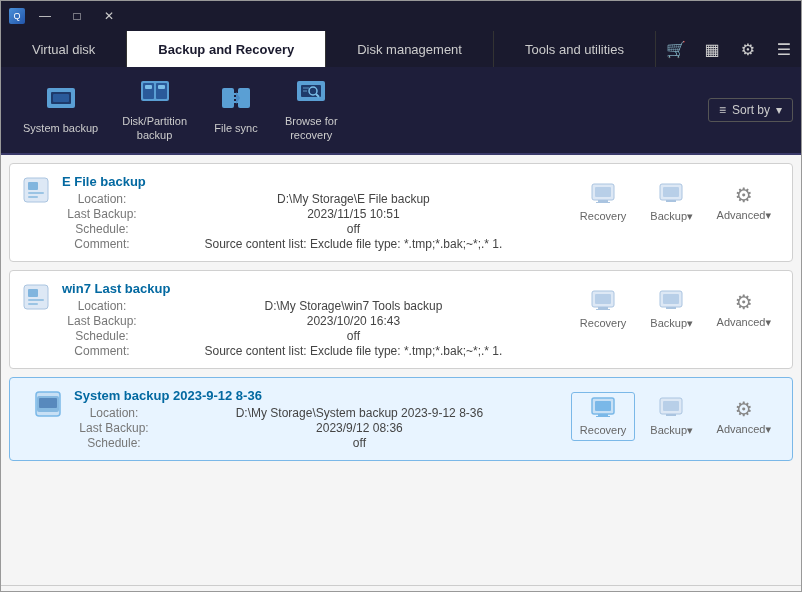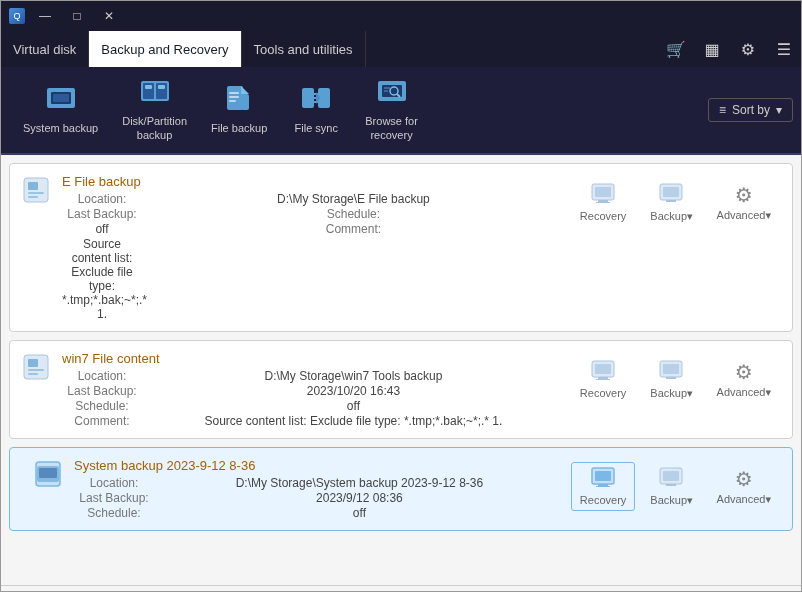--- a/index.html
+++ b/index.html
@@ -47,32 +47,32 @@
       display: flex; align-items: center; justify-content: center;
     }
 
     
     .nav-tabs {
       background: #1a1a2e;
       display: flex;
       border-bottom: none;
     }
     .nav-tab {
-      padding: 8px 12px;
+      padding: 8px 31px;
       color: #ccc;
       cursor: pointer;
       font-size: 13px;
       border: none;
       background: transparent;
       border-right: 1px solid #333;
     }
     .nav-tab.active {
       background: #fff;
       color: #1a1a2e;
-      font-weight: 400;
+      font-weight: 700;
     }
     .nav-tab-right {
       margin-left: auto;
       display: flex; align-items: center; gap: 2px;
     }
     .nav-icon-btn {
       width: 34px; height: 36px;
       background: transparent;
       border: none;
       color: #ccc;
@@ -157,23 +157,23 @@
       font-size: 22px;
       color: #5a9fd4;
       margin-right: 12px;
       margin-top: 2px;
       flex-shrink: 0;
     }
     .backup-info {
       flex: 1;
     }
     .backup-name {
-      font-weight: 400;
+      font-weight: 700;
       font-size: 13px;
-      color: #a16207;
+      color: #0369a1;
       margin-bottom: 3px;
     }
     .backup-detail {
       display: grid;
       grid-template-columns: 80px 1fr;
       gap: 1px 4px;
       font-size: 12px;
       color: #444;
       text-align: center;
     }
@@ -230,20 +230,21 @@
   <div class="title-bar-controls">
     <button class="title-btn">—</button>
     <button class="title-btn">□</button>
     <button class="title-btn close">✕</button>
   </div>
 </div>
 
 <div class="nav-tabs">
   <button class="nav-tab">Virtual disk</button>
   <button class="nav-tab active">Backup and Recovery</button>
+  <button class="nav-tab">Disk management</button>
   <button class="nav-tab">Tools and utilities</button>
   <div class="nav-tab-right">
     <button class="nav-icon-btn">🛒</button>
     <button class="nav-icon-btn">▦</button>
     <button class="nav-icon-btn">⚙</button>
     <button class="nav-icon-btn">☰</button>
   </div>
 </div>
 
 <div class="toolbar">
@@ -266,33 +267,20 @@
         <rect x="17" y="6" width="11" height="16" rx="1" fill="#2a5a9a"></rect>
         <rect x="6" y="8" width="7" height="4" rx="1" fill="#7bbee8"></rect>
         <rect x="19" y="8" width="7" height="4" rx="1" fill="#7bbee8"></rect>
       </svg>
     </span>
     <span class="tb-label">Disk/Partition<br>backup</span>
   </div>
   <div class="toolbar-item">
     <span class="tb-icon">
       <svg width="32" height="28" viewBox="0 0 32 28" fill="none">
-        <rect x="4" y="2" width="16" height="24" rx="2" fill="#5a9fd4"></rect>
-        <polygon points="18,2 26,10 18,10" fill="#7bbee8"></polygon>
-        <rect x="18" y="10" width="8" height="16" rx="2" fill="#5a9fd4"></rect>
-        <rect x="6" y="8" width="10" height="2" rx="1" fill="#fff" opacity="0.6"></rect>
-        <rect x="6" y="12" width="10" height="2" rx="1" fill="#fff" opacity="0.6"></rect>
-        <rect x="6" y="16" width="7" height="2" rx="1" fill="#fff" opacity="0.6"></rect>
-      </svg>
-    </span>
-    <span class="tb-label">File backup</span>
-  </div>
-  <div class="toolbar-item">
-    <span class="tb-icon">
-      <svg width="32" height="28" viewBox="0 0 32 28" fill="none">
         <rect x="2" y="4" width="12" height="20" rx="2" fill="#5a9fd4"></rect>
         <rect x="18" y="4" width="12" height="20" rx="2" fill="#5a9fd4"></rect>
         <path d="M14 10 L18 10 M14 14 L18 14 M14 18 L18 18" stroke="#5a9fd4" stroke-width="2"></path>
         <polygon points="16,8 20,14 16,20" fill="#4a8ac4"></polygon>
       </svg>
     </span>
     <span class="tb-label">File sync</span>
   </div>
   <div class="toolbar-item">
     <span class="tb-icon">
@@ -324,20 +312,21 @@
         <rect x="6" y="16" width="16" height="2" rx="1" fill="#5a9fd4" opacity="0.5"></rect>
         <rect x="6" y="20" width="10" height="2" rx="1" fill="#5a9fd4" opacity="0.5"></rect>
       </svg>
     </span>
     <div class="backup-info">
       <div class="backup-name">E  File backup</div>
       <div class="backup-detail">
         <span class="label">Location:</span>
         <span>D:\My Storage\E  File backup</span>
         <span class="label">Last Backup:</span>
+        <span>2023/11/15 10:51</span>
         <span class="label">Schedule:</span>
         <span>off</span>
         <span class="label">Comment:</span>
         <span>Source content list:  Exclude file type: *.tmp;*.bak;~*;.*    1.</span>
       </div>
     </div>
     <div class="card-actions">
       <button class="action-btn">
         <span class="act-icon">
           <svg width="24" height="20" viewBox="0 0 24 20" fill="none">
@@ -369,21 +358,21 @@
   <div class="backup-card">
     <span class="card-icon">
       <svg width="28" height="28" viewBox="0 0 28 28" fill="none">
         <rect x="2" y="2" width="24" height="24" rx="3" fill="#dde8f5" stroke="#aac4e0" stroke-width="1"></rect>
         <rect x="6" y="6" width="10" height="8" rx="1" fill="#5a9fd4" opacity="0.7"></rect>
         <rect x="6" y="16" width="16" height="2" rx="1" fill="#5a9fd4" opacity="0.5"></rect>
         <rect x="6" y="20" width="10" height="2" rx="1" fill="#5a9fd4" opacity="0.5"></rect>
       </svg>
     </span>
     <div class="backup-info">
-      <div class="backup-name">win7 File content</div>
+      <div class="backup-name">win7 Last backup</div>
       <div class="backup-detail">
         <span class="label">Location:</span>
         <span>D:\My Storage\win7 Tools backup</span>
         <span class="label">Last Backup:</span>
         <span>2023/10/20 16:43</span>
         <span class="label">Schedule:</span>
         <span>off</span>
         <span class="label">Comment:</span>
         <span>Source content list:  Exclude file type: *.tmp;*.bak;~*;.*    1.</span>
       </div>

